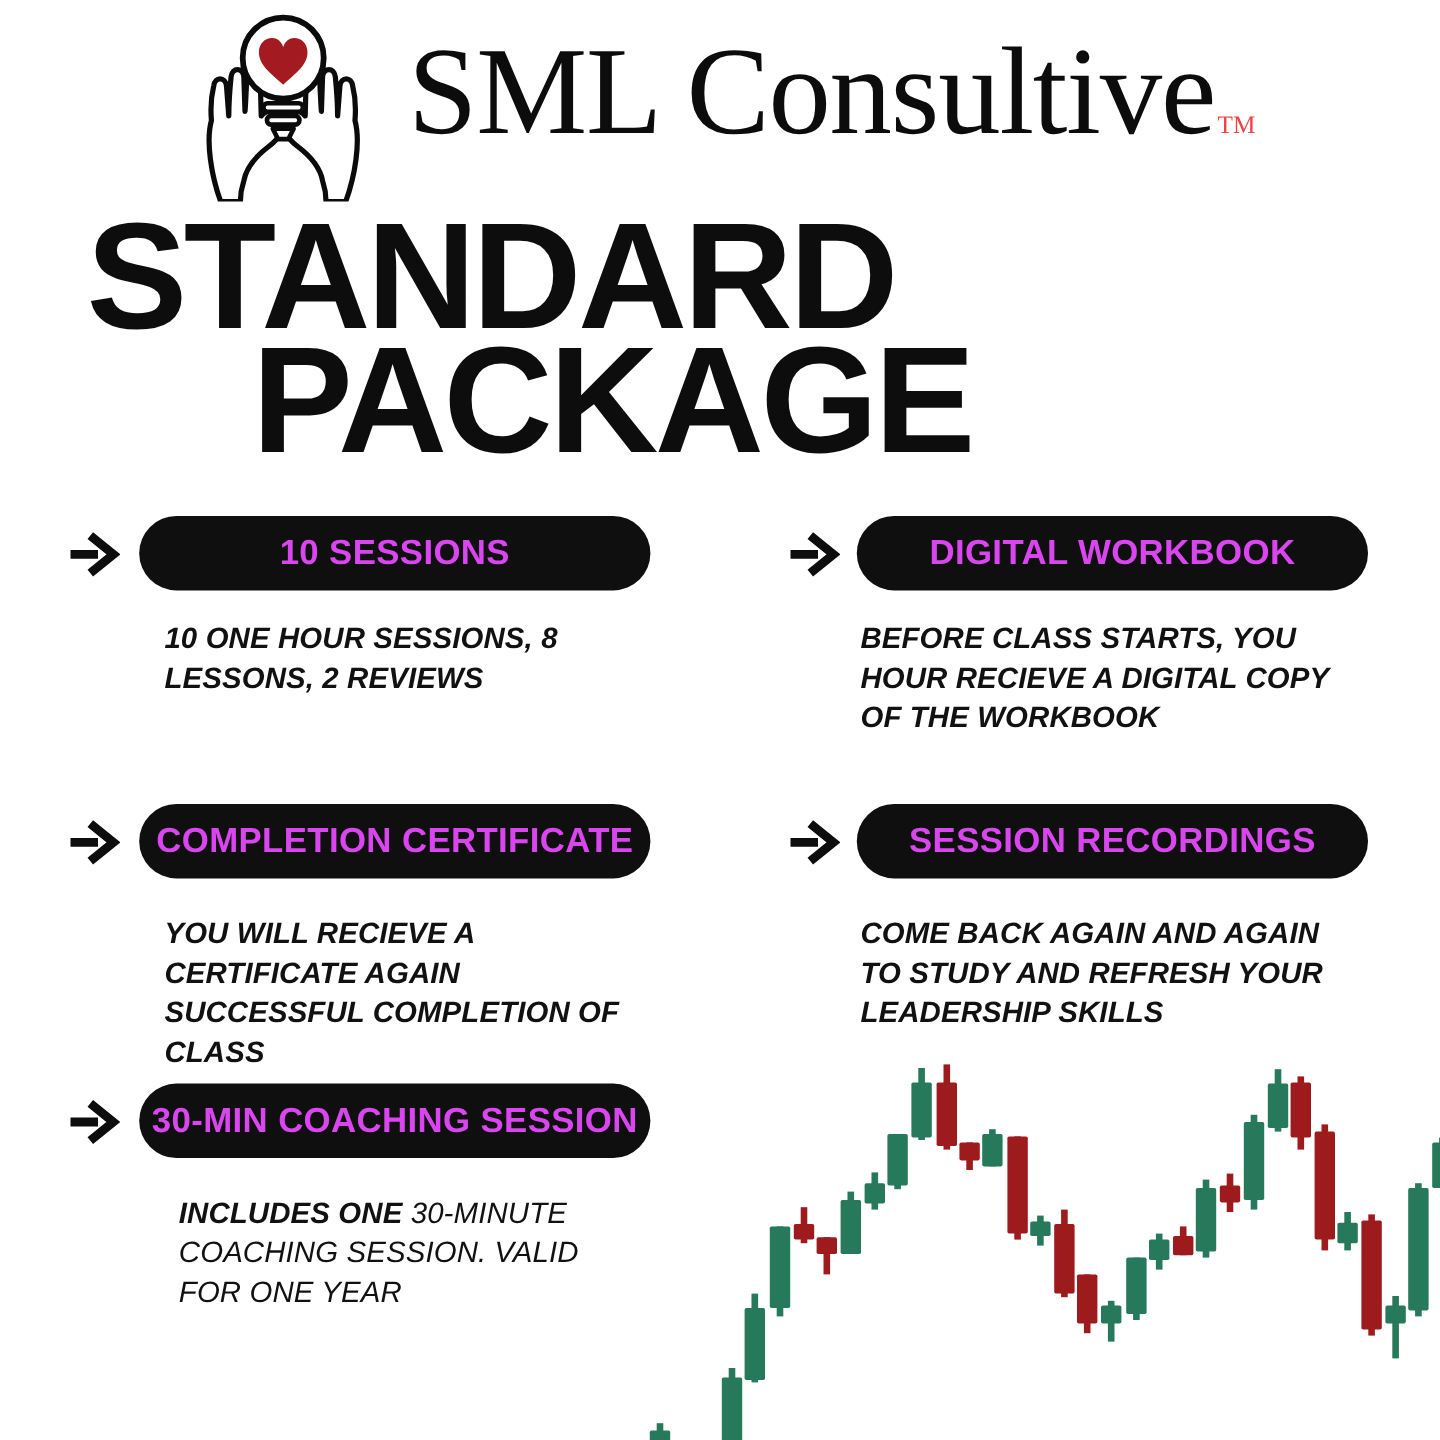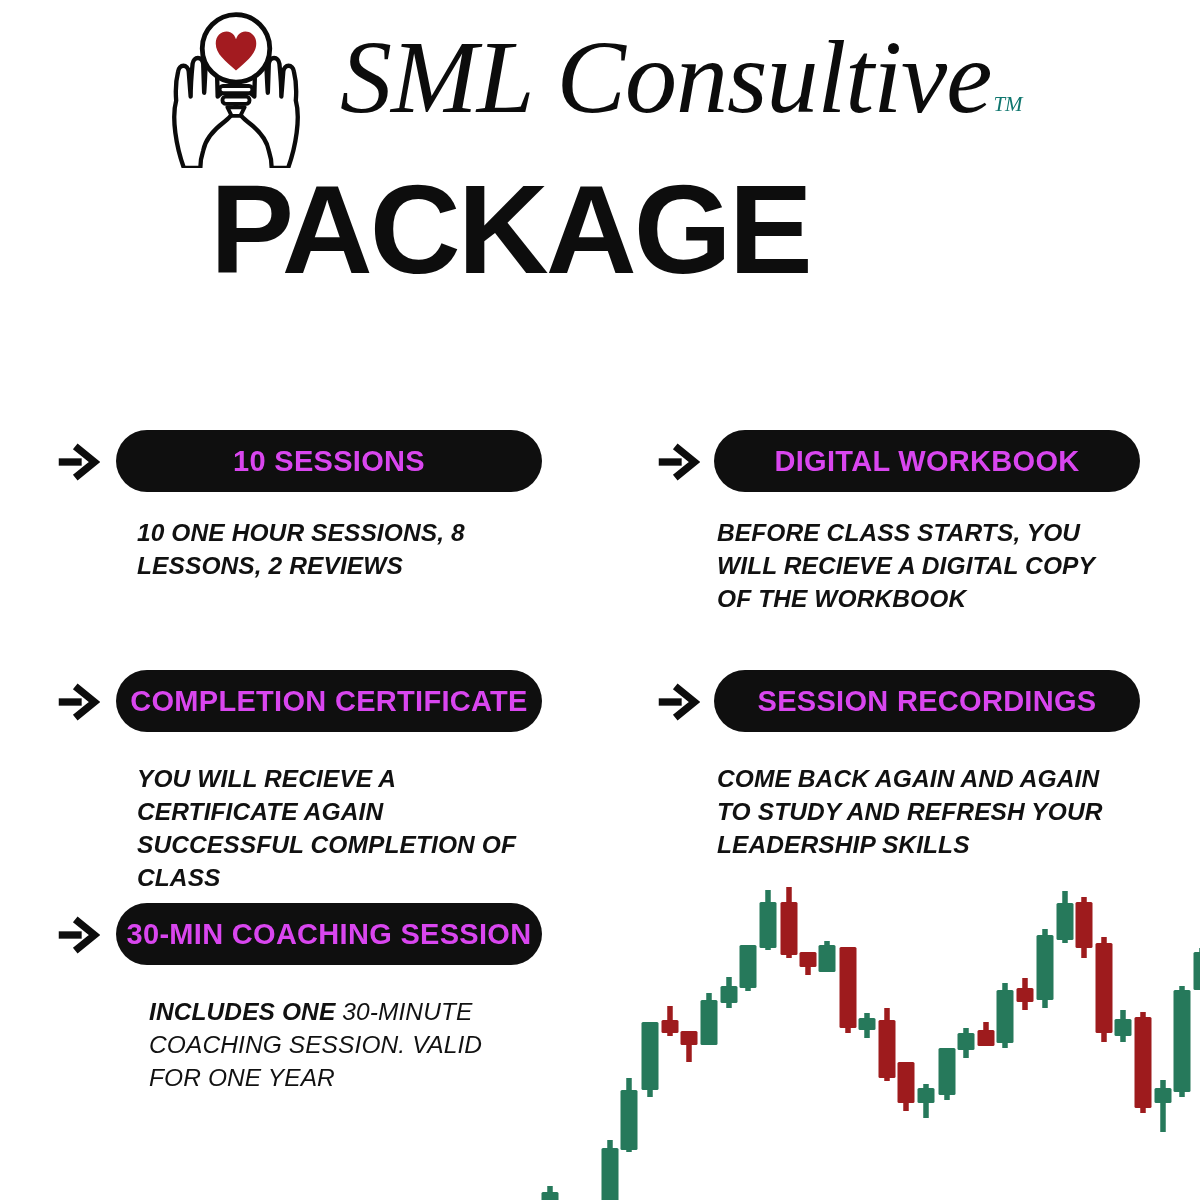--- a/index.html
+++ b/index.html
@@ -1,28 +1,28 @@
 <!DOCTYPE html>
 <html><head>
 <meta charset="utf-8">
 <style>
   html,body{margin:0;padding:0;background:#ffffff;}
   .poster{
     position:relative;width:1200px;height:1200px;background:#ffffff;
     overflow:hidden;font-family:"Liberation Sans",sans-serif;color:#111;
   }
   
-  .brand-header{position:absolute;left:0;top:0;width:1200px;height:180px;font-style:italic;}
+  .brand-header{position:absolute;left:0;top:0;width:1200px;height:180px;}
   .brand-icon{position:absolute;left:158px;top:4px;width:156px;height:164px;}
   .brand-line{position:absolute;left:340px;top:22px;display:flex;align-items:flex-end;}
   .brand-name{
     font-family:"Liberation Serif",serif;font-size:104px;line-height:1.05;
     color:#0c0c0c;letter-spacing:-1px;white-space:nowrap;
   }
-  .brand-tm{font-family:"Liberation Serif",serif;font-size:21px;color:#0f766e;margin:0 0 14px 2px;}
+  .brand-tm{font-family:"Liberation Serif",serif;font-size:21px;color:#ef4444;margin:0 0 14px 2px;}
   
   .package-title{
     position:absolute;left:72px;top:178px;margin:0;
     font-size:126px;font-weight:700;line-height:104px;letter-spacing:-3px;
     color:#0d0d0d;
   }
   .package-title .t1,.package-title .t2{display:block;white-space:nowrap;}
   .package-title .t2{padding-left:138px;}
   
   .feature{position:absolute;width:520px;}
@@ -84,20 +84,21 @@
       <rect x="66" y="96" width="28" height="7.5" rx="3.5" fill="#ffffff" stroke="#0b0b0b" stroke-width="4"></rect>
       <path d="M71,107 h18 l-4.5,9 h-9 z" fill="#ffffff" stroke="#0b0b0b" stroke-width="4" stroke-linejoin="round"></path>
     </svg>
     <div class="brand-line">
       <span class="brand-name">SML Consultive</span>
       <span class="brand-tm">TM</span>
     </div>
   </header>
 
   <h1 class="package-title">
+    <span class="t1">STANDARD</span>
     <span class="t2">PACKAGE</span>
   </h1>
 
   <section class="feature col-left row-1">
     <svg class="arrow" viewBox="0 0 48 48">
       <path d="M3 24 H28" stroke="#0d0d0d" stroke-width="8" fill="none"></path>
       <path d="M21 7 L42 24 L21 41" stroke="#0d0d0d" stroke-width="8" fill="none" stroke-linejoin="miter"></path>
     </svg>
     <div class="pill">
       <span>10 SESSIONS</span>
@@ -106,21 +107,21 @@
   </section>
 
   <section class="feature col-right row-1">
     <svg class="arrow" viewBox="0 0 48 48">
       <path d="M3 24 H28" stroke="#0d0d0d" stroke-width="8" fill="none"></path>
       <path d="M21 7 L42 24 L21 41" stroke="#0d0d0d" stroke-width="8" fill="none" stroke-linejoin="miter"></path>
     </svg>
     <div class="pill">
       <span>DIGITAL WORKBOOK</span>
     </div>
-    <p class="desc w2">BEFORE CLASS STARTS, YOU WILL RECIEVE A DIGITAL COPY OF THE WORKBOOK</p>
+    <p class="desc w2">BEFORE CLASS STARTS, YOU HOUR RECIEVE A DIGITAL COPY OF THE WORKBOOK</p>
   </section>
 
   <section class="feature col-left row-2">
     <svg class="arrow" viewBox="0 0 48 48">
       <path d="M3 24 H28" stroke="#0d0d0d" stroke-width="8" fill="none"></path>
       <path d="M21 7 L42 24 L21 41" stroke="#0d0d0d" stroke-width="8" fill="none" stroke-linejoin="miter"></path>
     </svg>
     <div class="pill">
       <span>COMPLETION CERTIFICATE</span>
     </div>

